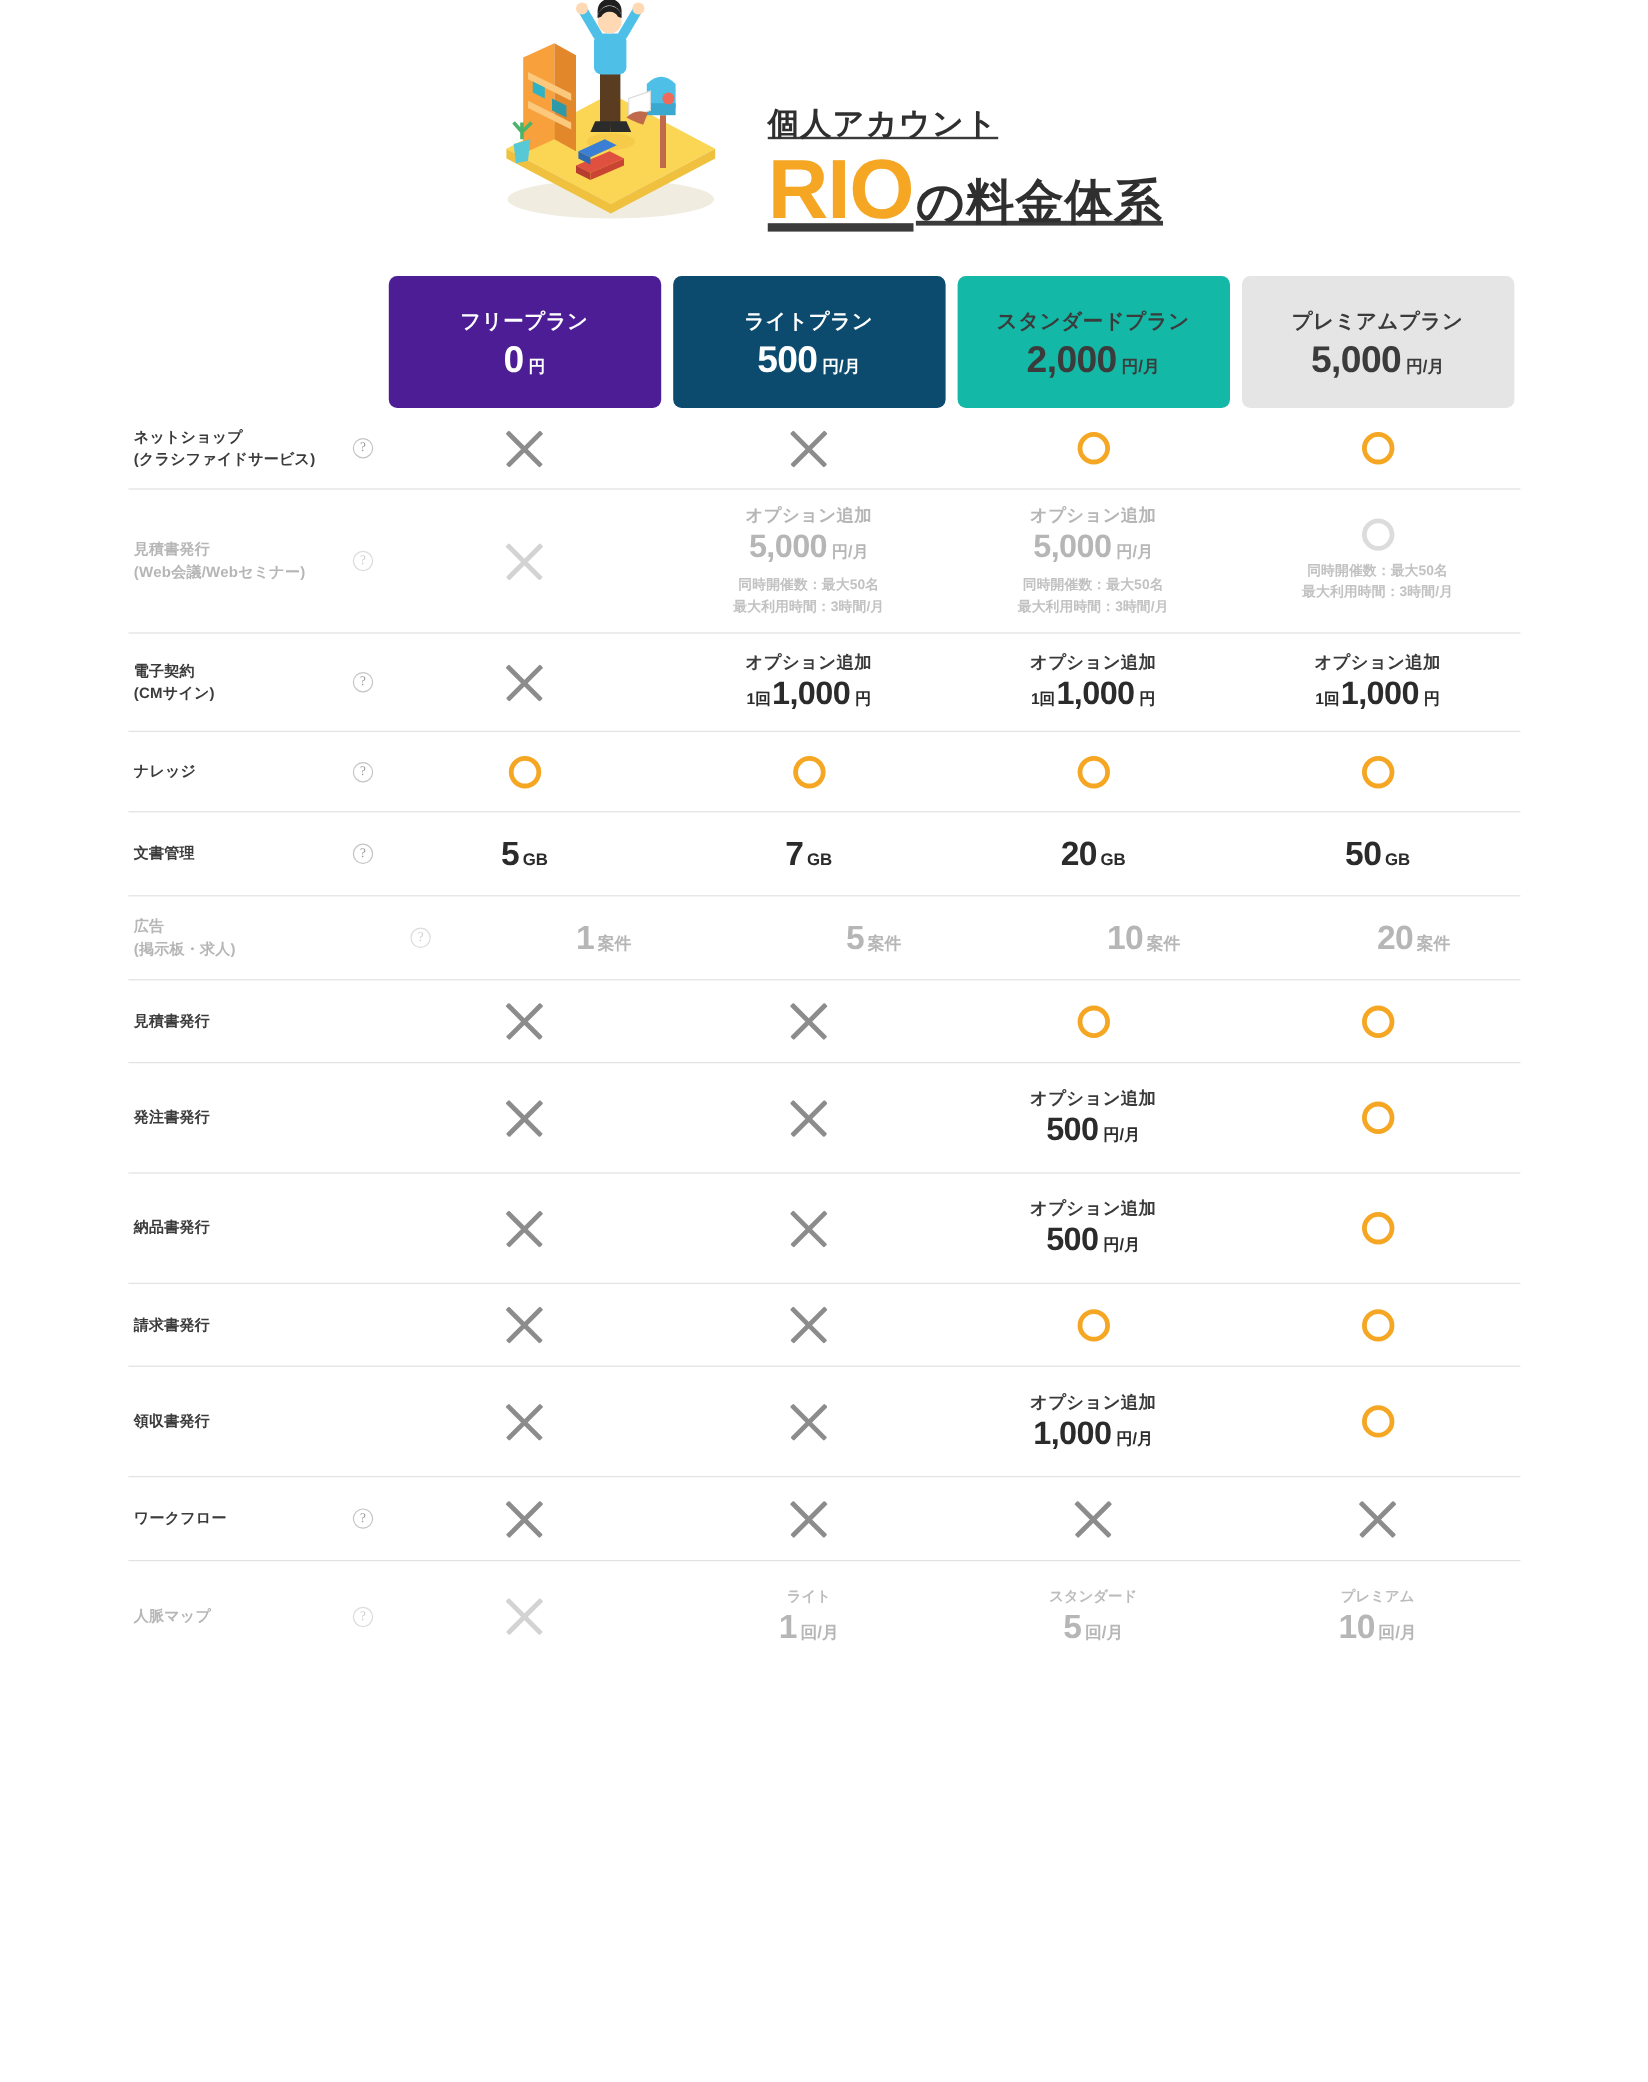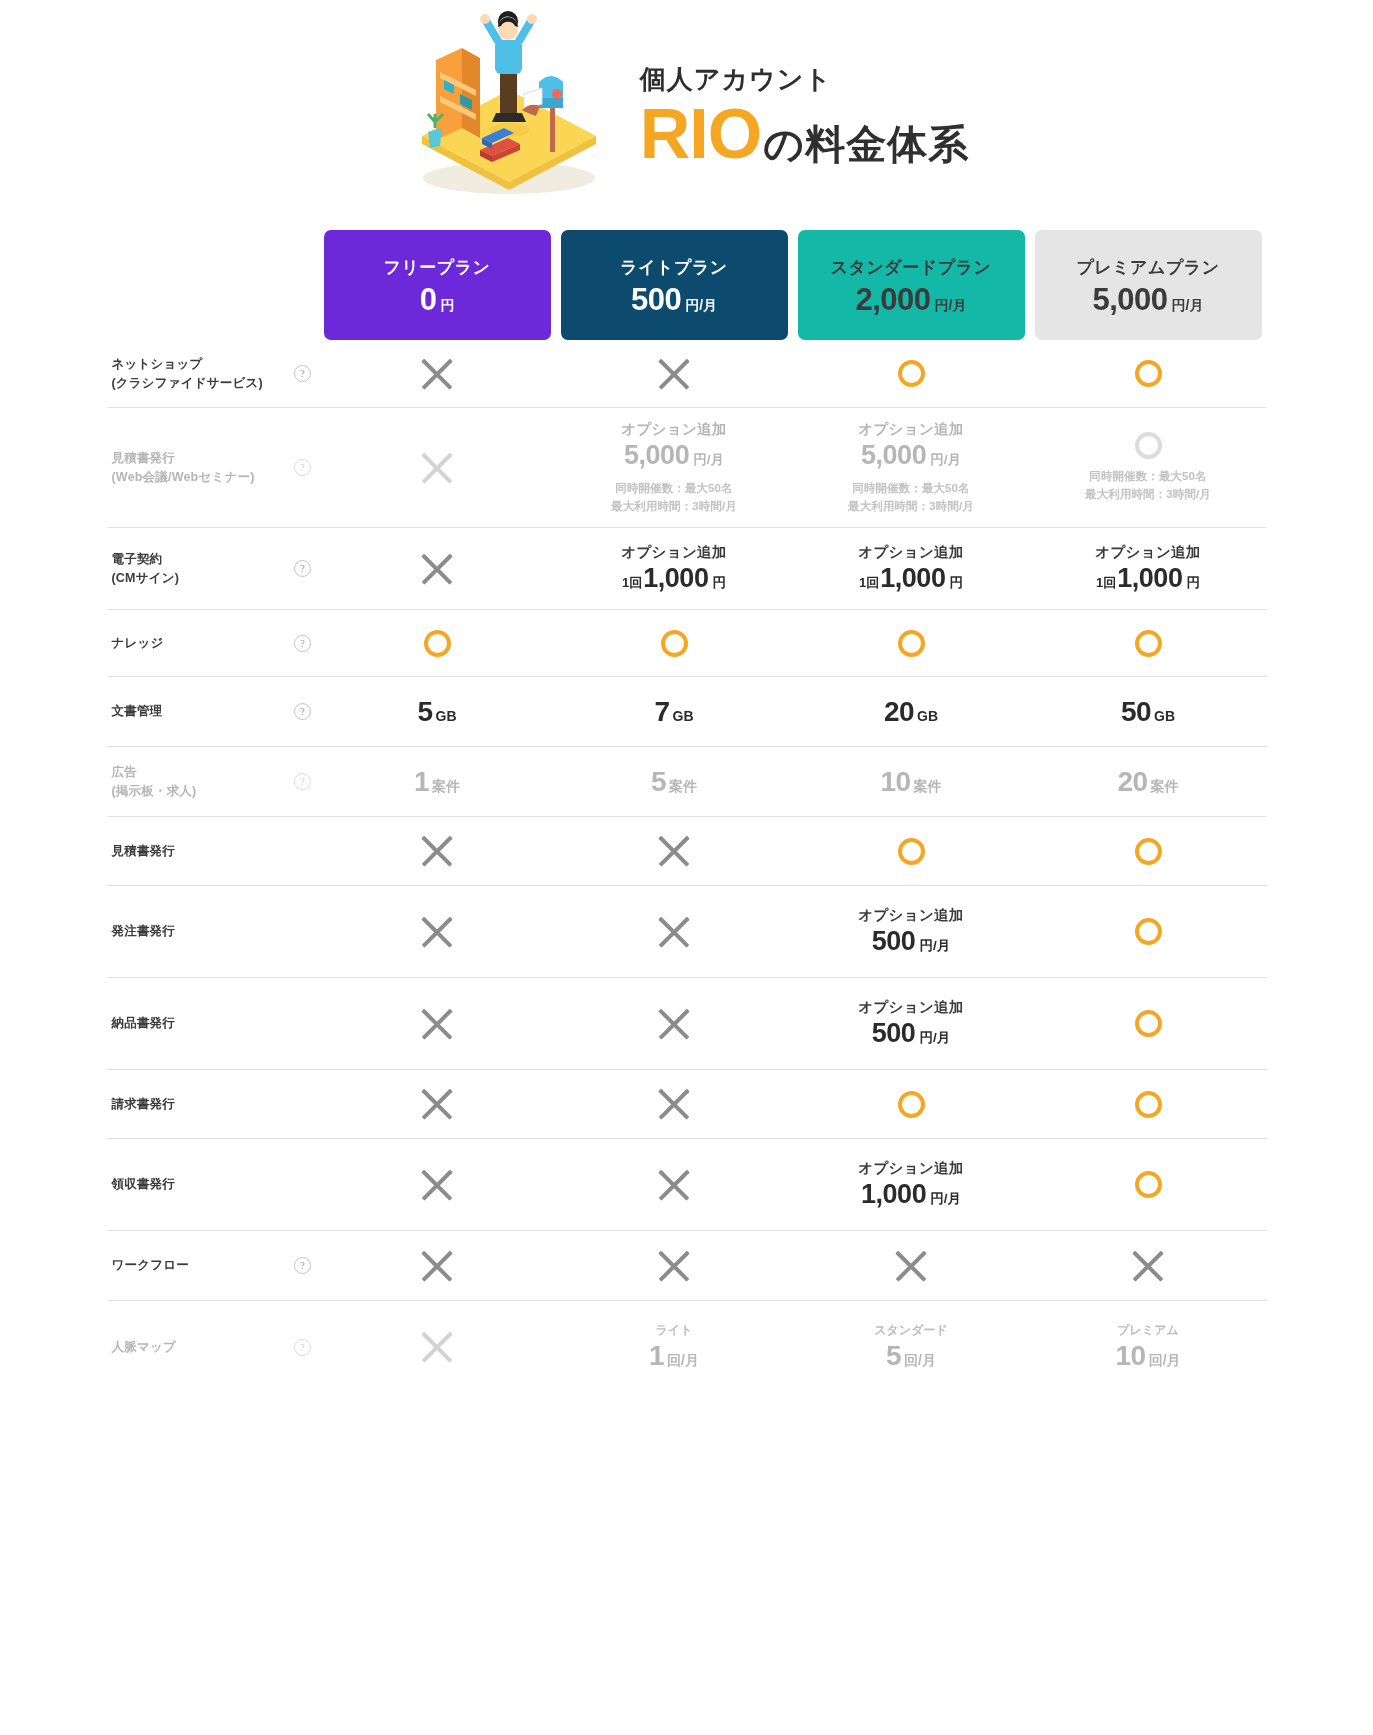--- a/index.html
+++ b/index.html
@@ -18,25 +18,26 @@
   }
   .page {
     width: 1373px;
     position: relative;
     padding-bottom: 70px;
   }
 
   
   .hero {
     display: flex;
-    align-items: center;
+    align-items: flex-end;
     justify-content: center;
     gap: 26px;
     padding: 21px 0 22px 0;
     height: 215px;
+    text-decoration: underline;
   }
   .hero-illustration { width: 210px; height: 195px; position: relative; flex: none; }
   .hero-text { display: flex; flex-direction: column; justify-content: center; padding-top: 18px; }
   .hero-kicker {
     font-size: 26px;
     font-weight: 700;
     letter-spacing: 1px;
     color: #2f2f2f;
     margin-bottom: 2px;
     line-height: 1.3;
@@ -221,21 +222,21 @@
     font-size: 31px;
     font-weight: 800;
     letter-spacing: -.5px;
     line-height: 1;
   }
   .plan-card .plan-unit {
     font-size: 14px;
     font-weight: 700;
     margin-left: 4px;
   }
-  .plan-card.free     { background: #6d28d9; color: #ffffff; }
+  .plan-card.free     { background: #4c1d95; color: #ffffff; }
   .plan-card.light    { background: #0c4a6e; color: #ffffff; text-align: center; }
   .plan-card.standard { background: #14b8a6; color: #3b3b3b; }
   .plan-card.premium  { background: #e5e5e5; color: #3b3b3b; }
 </style>
 </head>
 <body>
 
 <div class="page">
 
   <div class="hero">
@@ -471,21 +472,21 @@
               <span class="unit">GB</span>
             </div>
           </div>
           <div class="c-plan">
             <div class="amount">
               <span class="num">50</span>
               <span class="unit">GB</span>
             </div>
           </div>
         </div>
-        <div class="row muted" style="min-height: 70px;">
+        <div class="row muted" style="min-height: 70px; gap: 48px;">
           <div class="c-label">
             <div><span>広告</span><br><span>(掲示板・求人)</span></div>
           </div>
           <div class="c-help">
             <span class="help-icon">?</span>
           </div>
           <div class="c-plan">
             <div class="amount">
               <span class="num">1</span>
               <span class="unit">案件</span>

